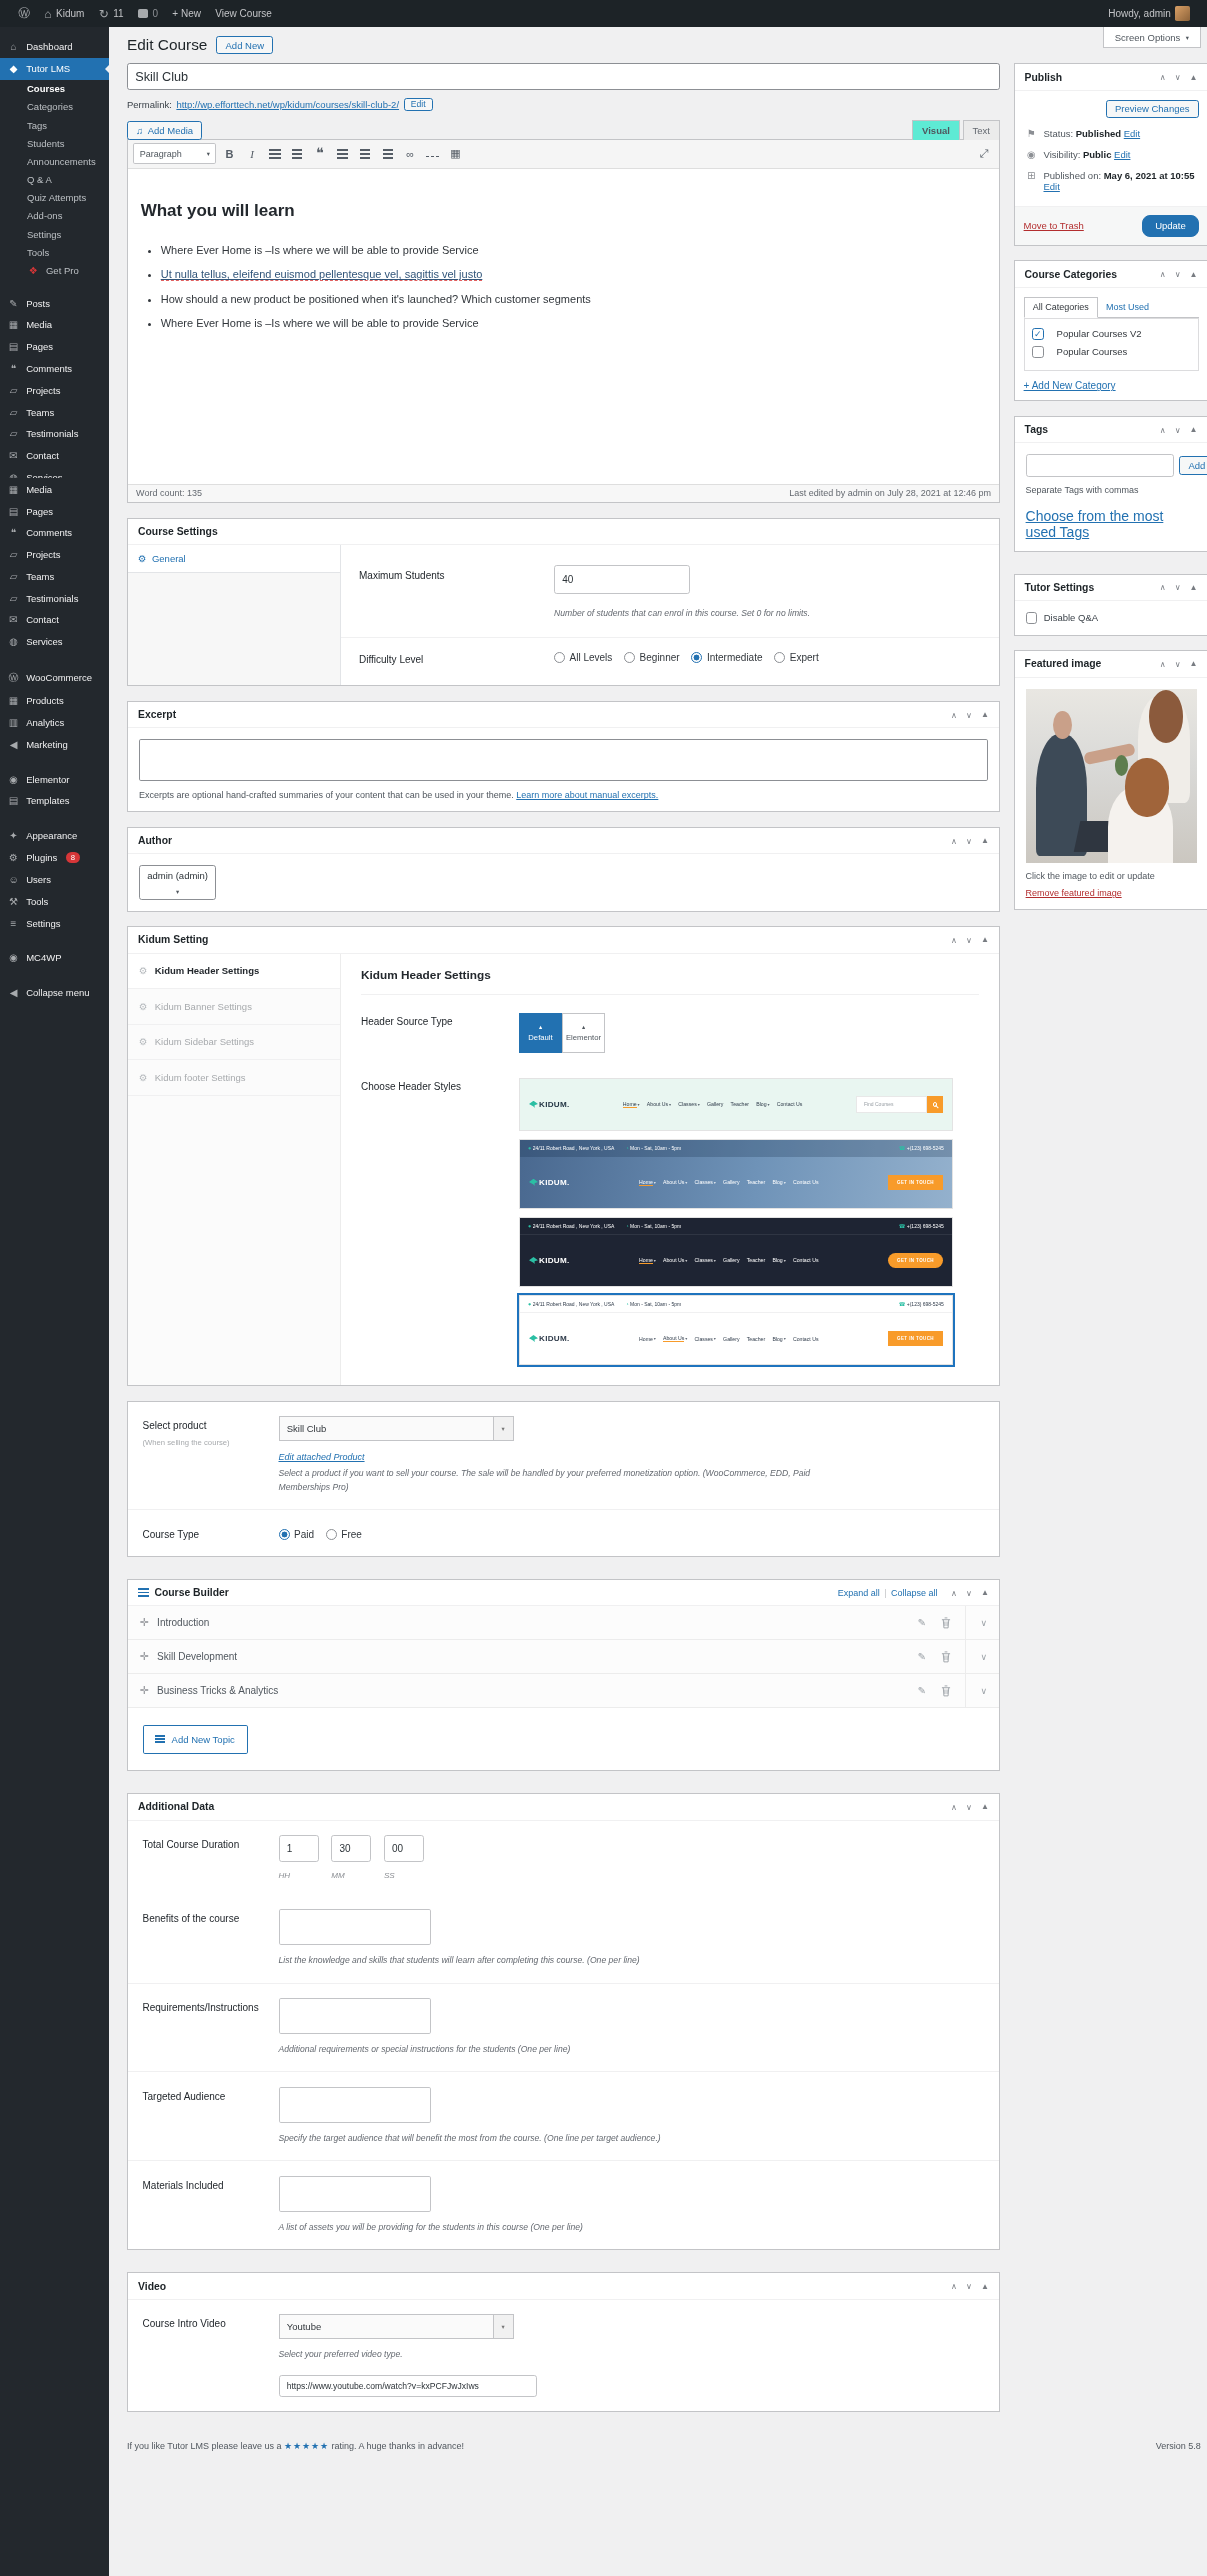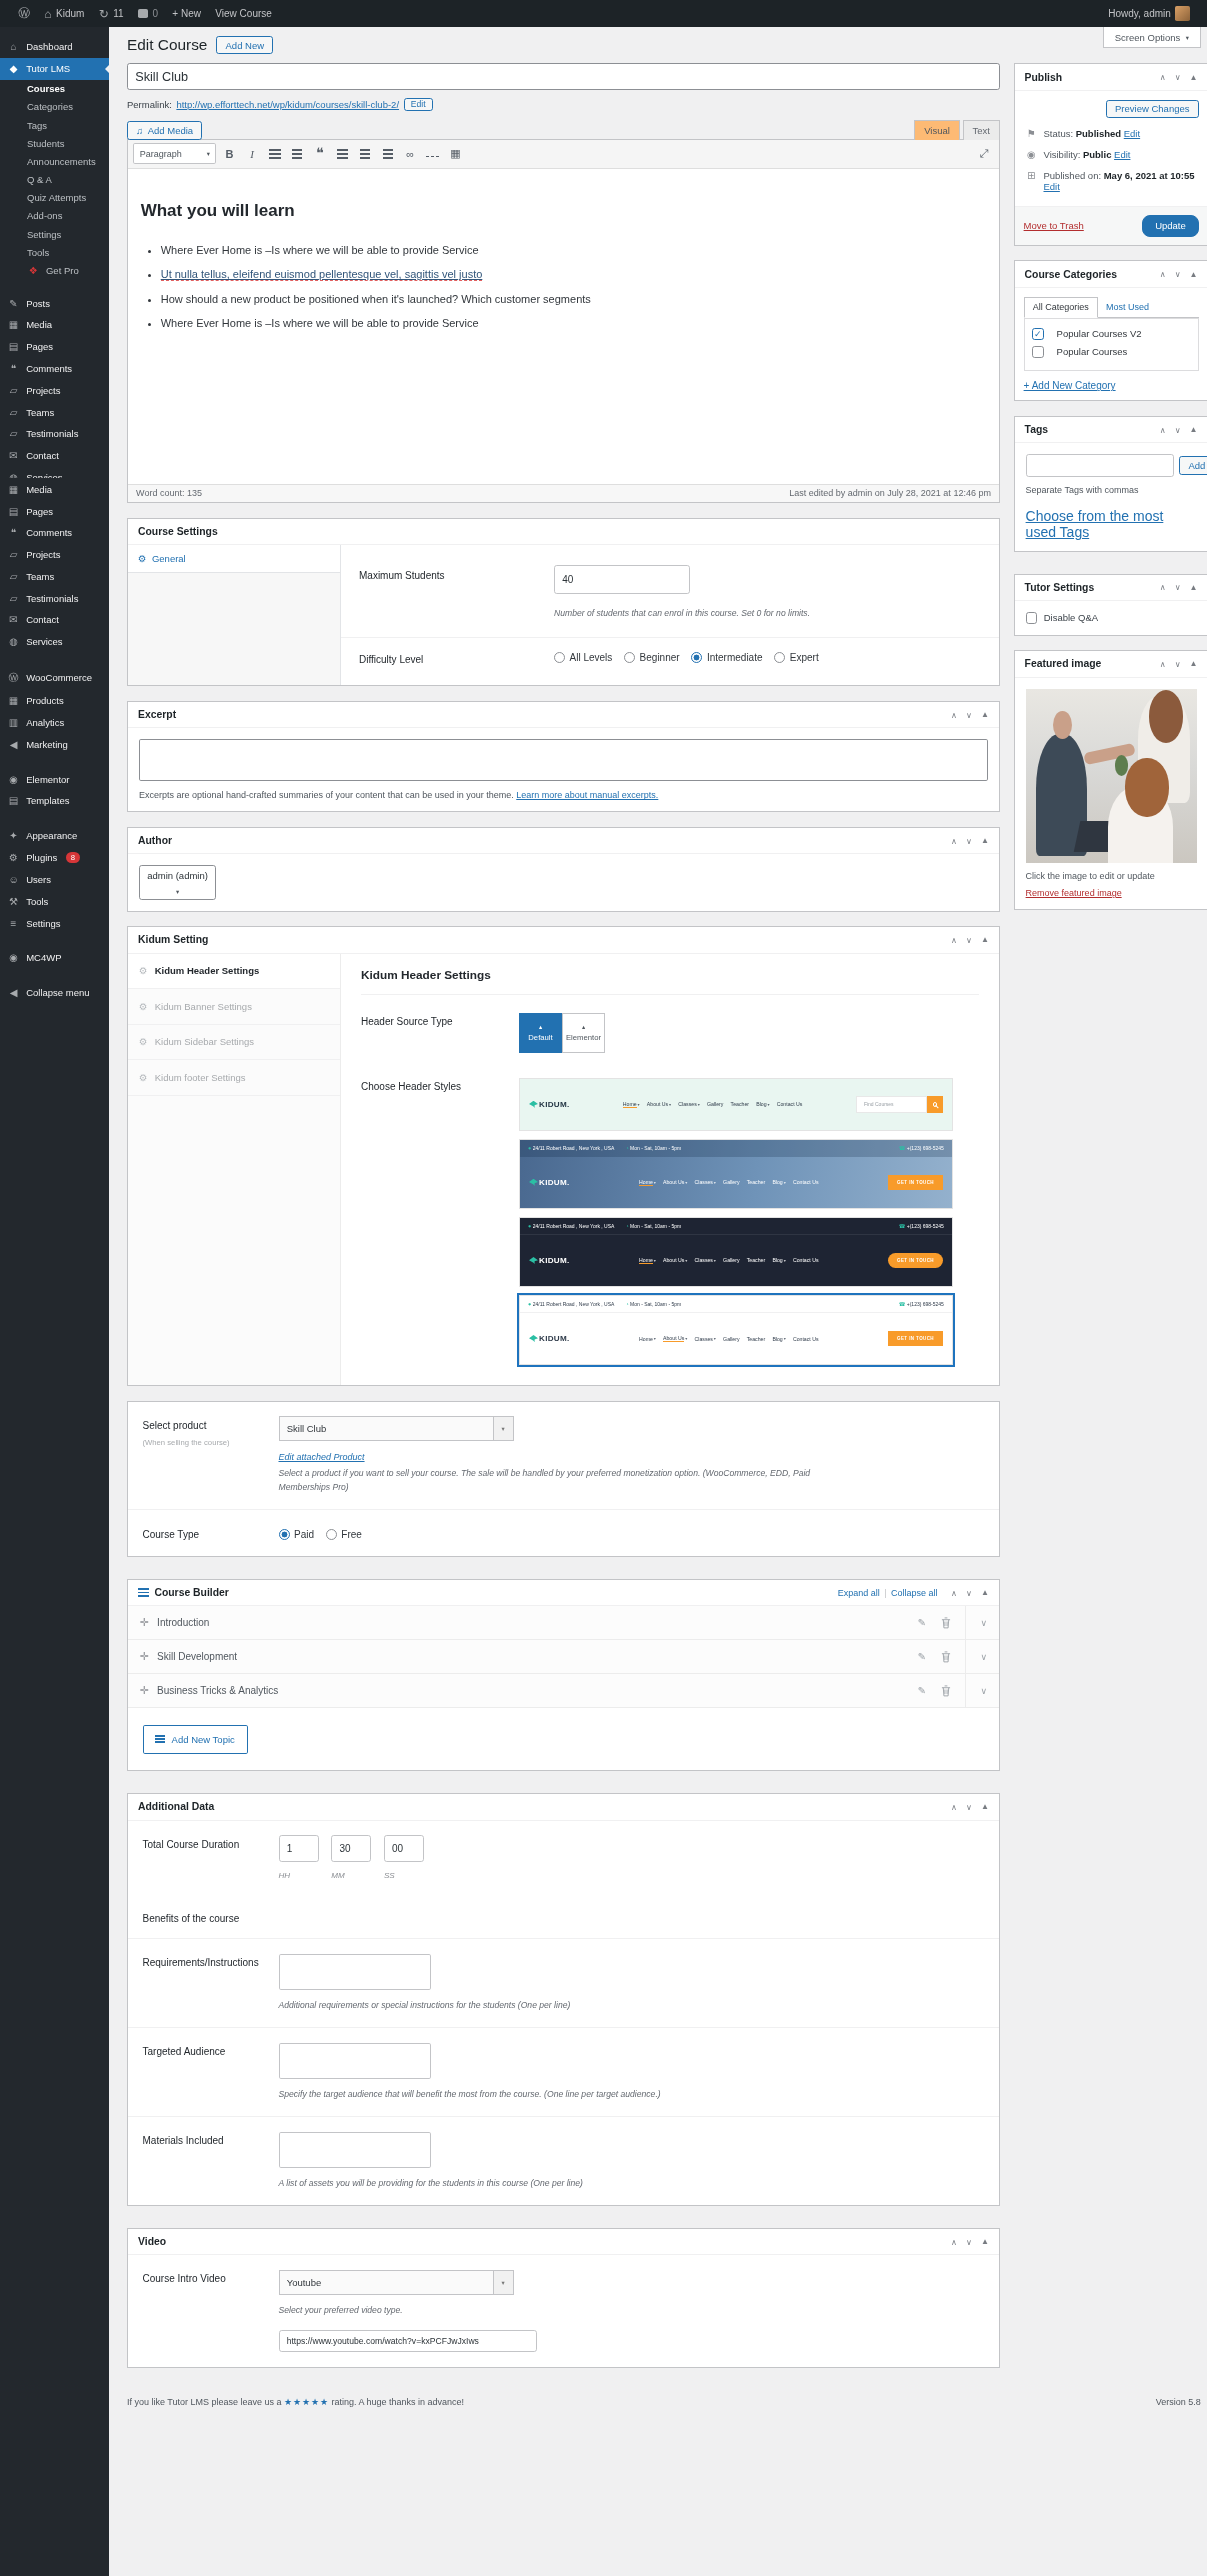--- a/index.html
+++ b/index.html
@@ -41,21 +41,21 @@
   .btn2.xs{padding:0.9px 6.3px;font-size:8.6px;}
   .btn1{background:#2271b1;border:0.9px solid #2271b1;color:#fff;border-radius:8px;padding:4.5px 11.8px;font-size:9.5px;cursor:pointer;}
   .link{color:#2271b1;text-decoration:underline;cursor:pointer;}
   input,textarea{font-family:inherit;}
   .titleinput{width:100%;height:27px;border:0.9px solid #8c8f94;border-radius:2.7px;padding:0 7.2px;font-size:12.7px;color:#2c3338;background:#fff;}
   .permalink{display:flex;align-items:center;gap:4.5px;margin:7.2px 0 3.6px;font-size:9.5px;color:#3c434a;}
   
   .edtools{display:flex;align-items:flex-end;justify-content:space-between;margin-top:9px;}
   .edtabs{display:flex;gap:2.7px;}
   .edtab{padding:3.6px 9px;font-size:9.5px;border:0.9px solid #c3c4c7;border-bottom:none;background:#ebebeb;color:#646970;cursor:pointer;}
-  .edtab.on{background:#fdba74;color:#50575e;}
+  .edtab.on{background:#5eead4;color:#50575e;font-weight:bold;}
   .editor{border:0.9px solid #c3c4c7;background:#fff;margin-top:-0.9px;}
   .toolbar{background:#f5f5f5;border-bottom:0.9px solid #dedede;display:flex;align-items:center;gap:3.6px;padding:3.6px 5.4px;}
   .parasel{width:83px;height:21px;background:#fff;border:0.9px solid #c3c4c7;border-radius:1.8px;display:flex;align-items:center;justify-content:space-between;padding:0 5.4px;font-size:9px;color:#50575e;cursor:pointer;}
   .tb{min-width:19px;height:19px;display:flex;align-items:center;justify-content:center;color:#555d66;font-size:11px;cursor:pointer;border-radius:1.8px;}
   .tb.b{font-weight:bold;}
   .tb.i{font-style:italic;font-family:"Liberation Serif",serif;}
   .bars{width:11.8px;height:10px;background:linear-gradient(#555d66 0 1.8px,transparent 1.8px 4.1px,#555d66 4.1px 5.9px,transparent 5.9px 8.1px,#555d66 8.1px 10px);}
   .bars.c{width:10px;}
   .bars.r{width:10px;}
   .quote{font-family:"Liberation Serif",serif;font-size:14.5px;line-height:9px;}
@@ -950,20 +950,24 @@
   </span>
               <span class="dur">
     <input class="inp durin" value="00" style="">
     <span class="durunit">SS</span>
   </span>
             </span>
         </div>
         <div>
             <div class="arow">
     <span class="alabel">Benefits of the course</span>
+    <span>
+      <textarea class="afta" style=""></textarea>
+      <div class="help" style="margin-top:7.2px">List the knowledge and skills that students will learn after completing this course. (One per line)</div>
+    </span>
   </div>
             <div class="arow">
     <span class="alabel">Requirements/Instructions</span>
     <span>
       <textarea class="afta" style=""></textarea>
       <div class="help" style="margin-top:7.2px">Additional requirements or special instructions for the students (One per line)</div>
     </span>
   </div>
             <div class="arow">
     <span class="alabel">Targeted Audience</span>

